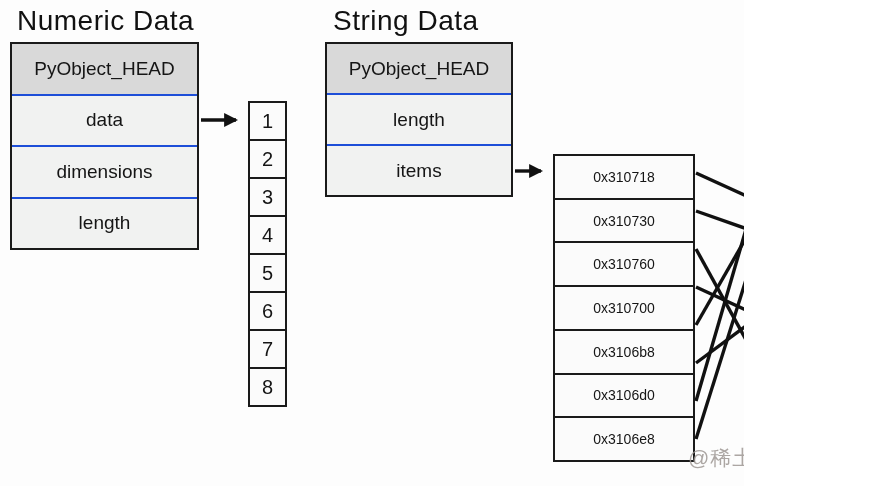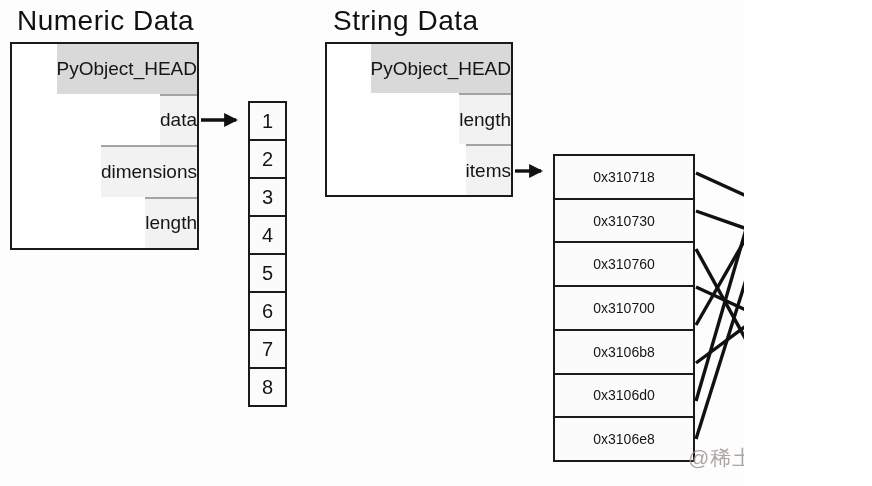--- a/index.html
+++ b/index.html
@@ -1,23 +1,23 @@
 <!DOCTYPE html>
 <html><head>
 <meta charset="utf-8">
 <style>
   html,body{margin:0;padding:0;background:#ffffff;}
   #canvas{
     position:relative;width:744px;height:486px;background:#fdfdfd;overflow:hidden;
     font-family:"Liberation Sans", sans-serif;color:#151515;
   }
   .title{position:absolute;font-size:28px;letter-spacing:.5px;color:#111;white-space:nowrap;}
-  .box{position:absolute;border:2px solid #1a1a1a;box-sizing:border-box;display:flex;flex-direction:column;background:#fff;align-items:flex-end;}
+  .box{position:absolute;border:2px solid #1a1a1a;box-sizing:border-box;display:flex;flex-direction:column;background:#fff;}
   .row{flex:1;display:flex;align-items:center;justify-content:center;font-size:19px;
-       border-top:2px solid #a3a3a3;background:#f1f2f1;white-space:nowrap;}
+       border-top:2px solid #1d4ed8;background:#f1f2f1;white-space:nowrap;}
   .row:first-child{border-top:none;}
   .row.header{background:#d9d9d9;}
   .cellcol{position:absolute;border:2px solid #1a1a1a;box-sizing:border-box;display:flex;flex-direction:column;background:#fcfcfc;}
   .cellcol .cell{flex:1;display:flex;align-items:center;justify-content:center;
        font-size:20px;border-top:2px solid #1a1a1a;background:#fbfbfb;white-space:nowrap;}
   .cellcol .cell:first-child{border-top:none;}
   #pointer-list .cell{font-size:14px;}
   #objects-column{position:absolute;left:811px;top:6px;width:56px;height:480px;}
   .obj-cell,.val-cell{position:absolute;left:0;width:56px;border:2px solid #1a1a1a;box-sizing:border-box;
        display:flex;flex-direction:column;align-items:center;justify-content:center;overflow:hidden;}

